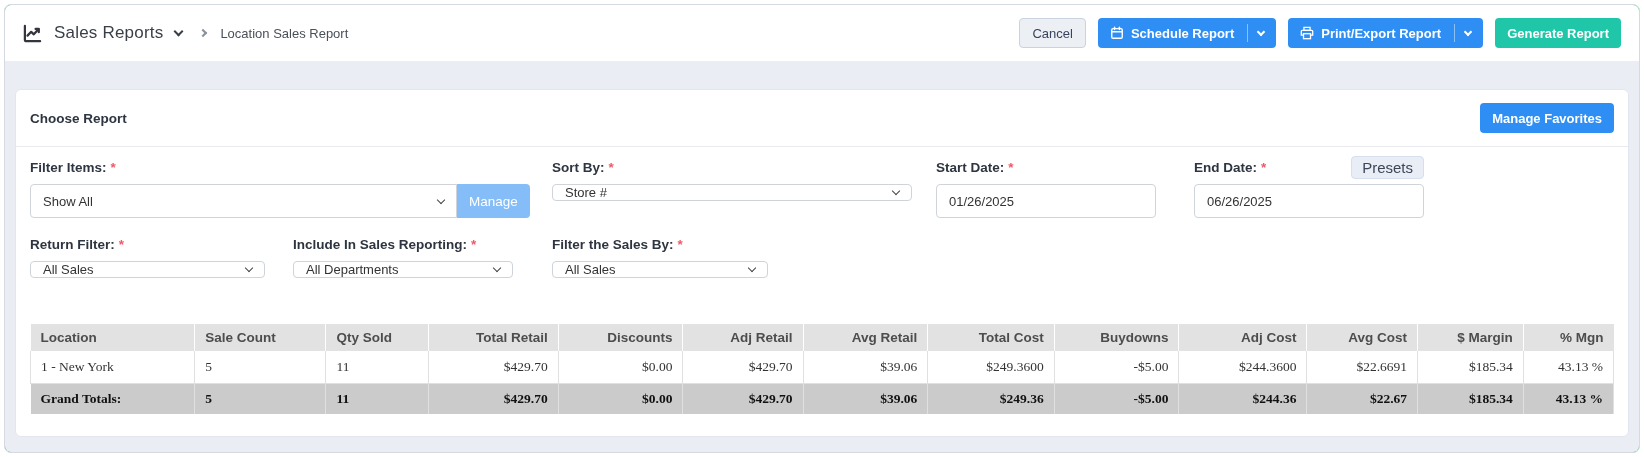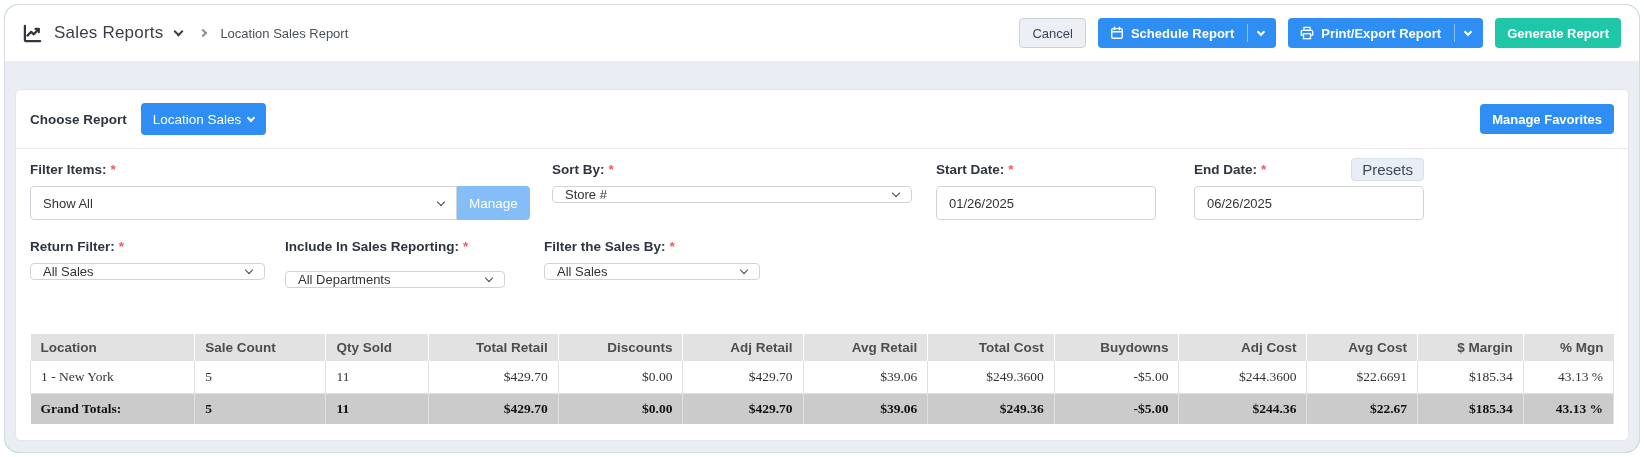--- a/index.html
+++ b/index.html
@@ -10,21 +10,21 @@
   }
   *{box-sizing:border-box;}
   html,body{margin:0;padding:0;}
   body{
     width:1644px;height:457px;background:#fff;
     font-family:"Liberation Sans","DejaVu Sans",sans-serif;
     color:#333;overflow:hidden;
   }
   .card{
     position:absolute;left:4px;top:4px;width:1636px;height:449px;
-    background:#22c55e;border:1px solid #d5d9e2;border-radius:14px;overflow:hidden;
+    background:#22c55e;border:1px solid #d5d9e2;border-radius:7px;overflow:hidden;
   }
   
   .topbar{
     height:56px;background:#fff;display:flex;align-items:center;
     justify-content:space-between;padding:0 18px;
   }
   .tb-left{display:flex;align-items:center;}
   .app-icon{display:flex;align-items:center;margin-right:12px;}
   .page-title{font-size:17px;color:#3a3f47;letter-spacing:.2px;}
   .chev{display:inline-block;width:7px;height:7px;border-right:2px solid #3a3f47;border-bottom:2px solid #3a3f47;transform:rotate(45deg);margin:-3px 0 0 12px;cursor:pointer;}
@@ -51,21 +51,21 @@
   .choose-lbl{margin-right:14px;}
   .spacer{flex:1;}
   .req{color:var(--red);margin-left:4px;font-weight:700;}
   
   .filters{padding:10px 14px 0 14px;}
   .frow{display:flex;align-items:flex-start;}
   .frow + .frow{margin-top:16px;}
   .fgroup{display:flex;flex-direction:column;}
   .fgroup .lbl-line{display:flex;align-items:center;justify-content:space-between;height:20px;margin-bottom:7px;}
   .g1{width:500px;} .g2{width:360px;margin-left:22px;} .g3{width:220px;margin-left:24px;} .g4{width:230px;margin-left:38px;}
-  .g5{width:235px;} .g6{width:220px;margin-left:20px;gap:8px;} .g7{width:216px;margin-left:39px;}
+  .g5{width:235px;} .g6{width:220px;margin-left:28px;} .g7{width:216px;margin-left:39px;}
   .igroup{display:flex;}
   .sel{
     height:34px;border:1px solid var(--ctrl-border);border-radius:4px;background:#fff;
     display:flex;align-items:center;justify-content:space-between;padding:0 12px;
     font-size:13px;color:#333;cursor:pointer;flex:1;min-width:0;
   }
   .sel .chev-d{display:inline-block;width:6px;height:6px;border-right:1.8px solid #444;border-bottom:1.8px solid #444;transform:rotate(45deg);margin-top:-3px;flex:none;margin-left:8px;}
   .igroup .sel{border-radius:4px 0 0 4px;}
   .btn-manage{width:73px;height:34px;border:none;border-radius:0 4px 4px 0;background:var(--light-blue);color:#fff;font-family:inherit;font-size:13.5px;cursor:pointer;}
   .dateinput{
@@ -145,24 +145,20 @@
       </button>
       <button class="btn btn-teal">Generate Report</button>
     </div>
   </div>
 
   <div class="page-body">
     <div class="panel">
 
       <div class="panel-row1">
         <span class="fld-label choose-lbl">Choose Report</span>
-        <button class="btn btn-blue" style="font-weight:400;font-size:13.5px;height:32px;">
-          <span>Location Sales</span>
-          <span class="chev-w"></span>
-        </button>
         <span class="spacer"></span>
         <button class="btn btn-blue" style="font-size:13px;">Manage Favorites</button>
       </div>
 
       <div class="filters">
         <div class="frow">
           <div class="fgroup g1">
             <div class="lbl-line">
                 <span class="fld-label"><span>Filter Items:</span><span class="req">*</span></span>
               </div>

